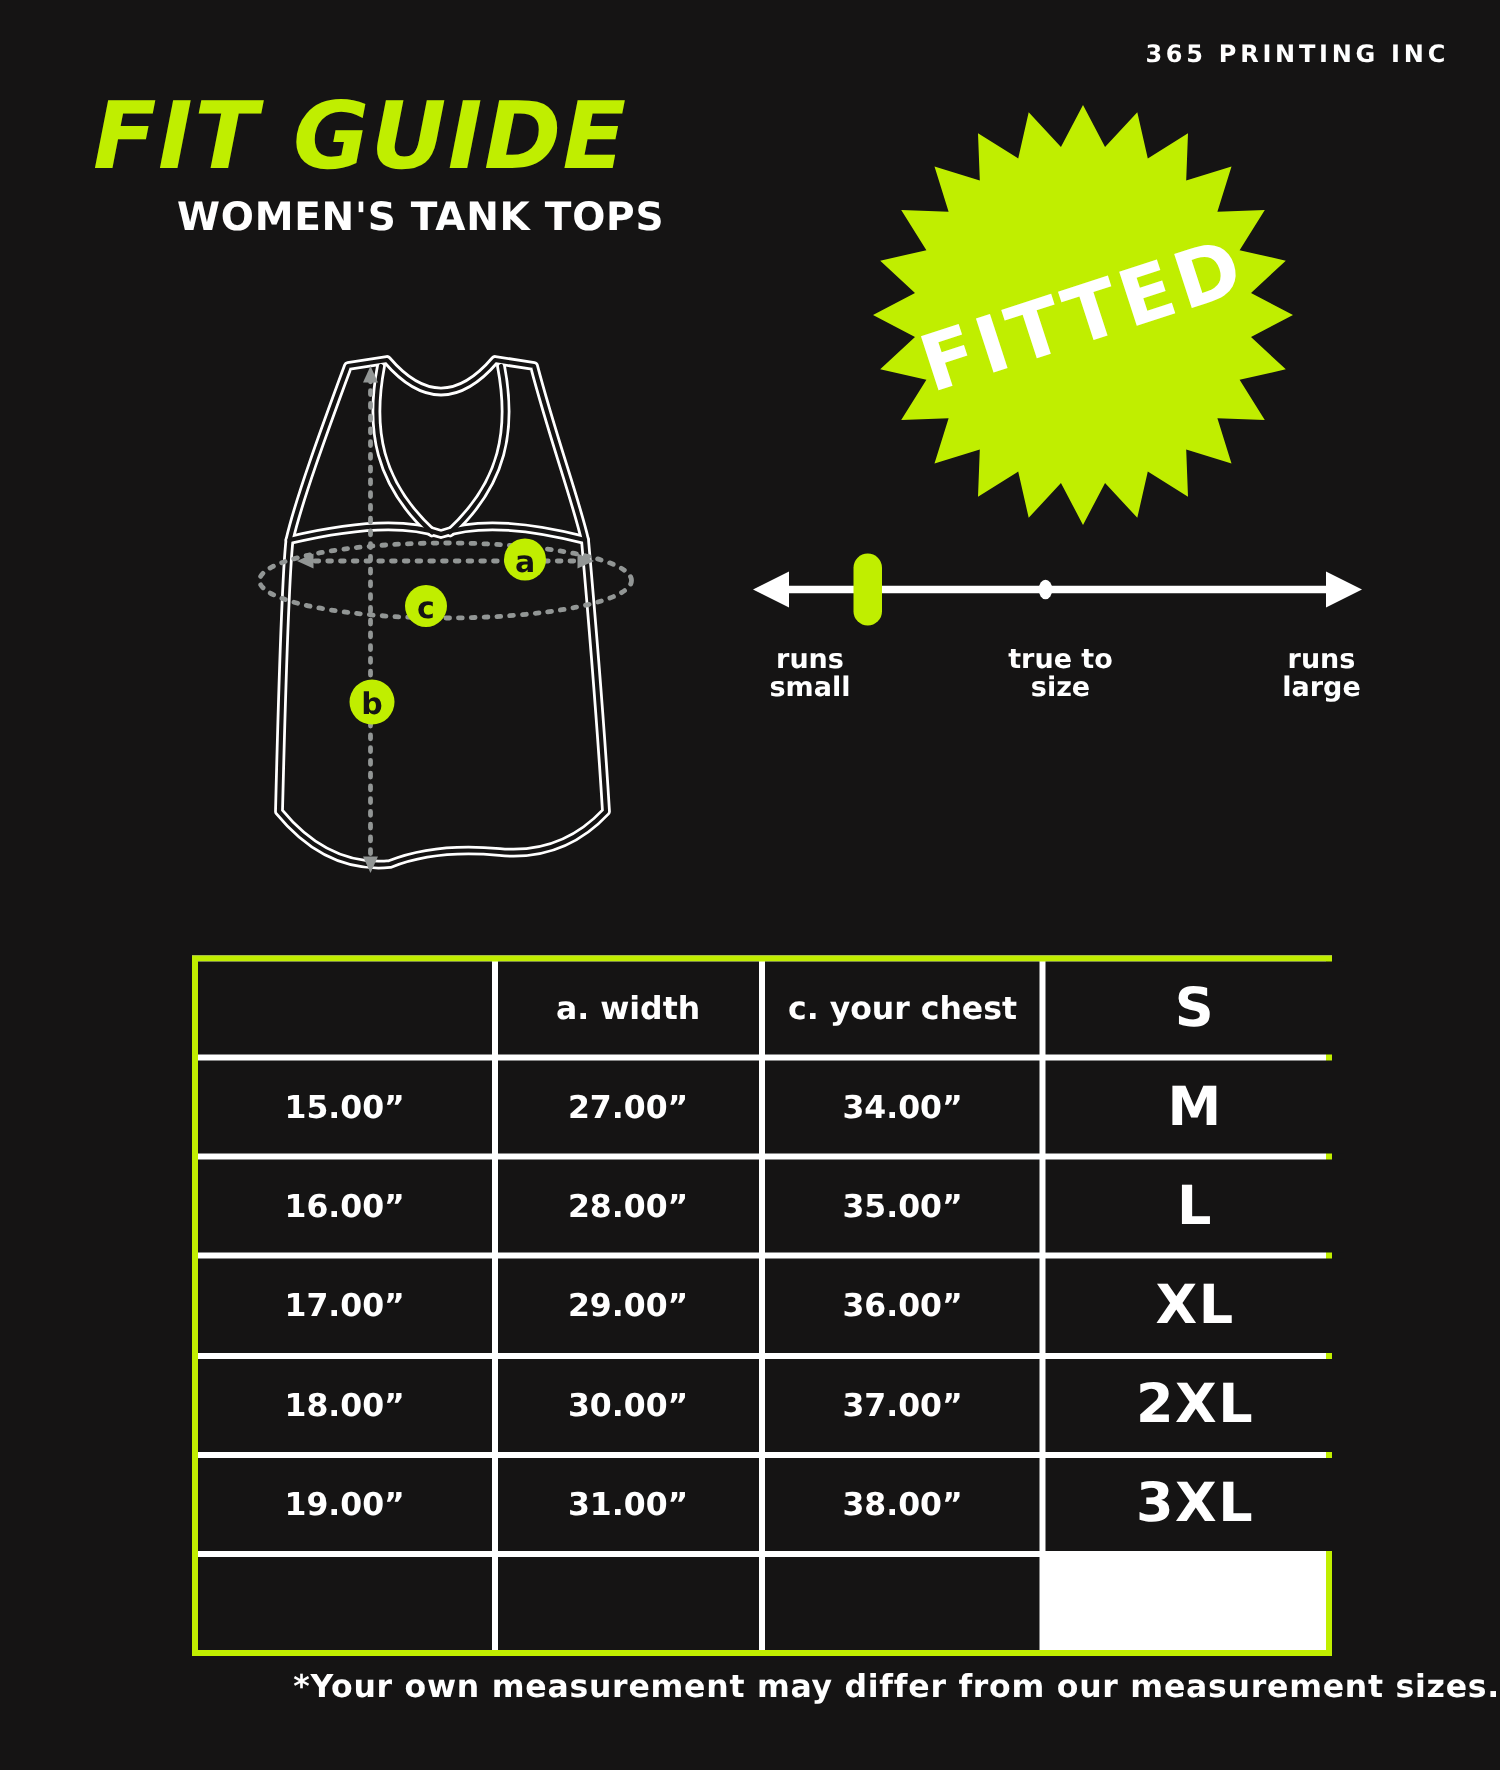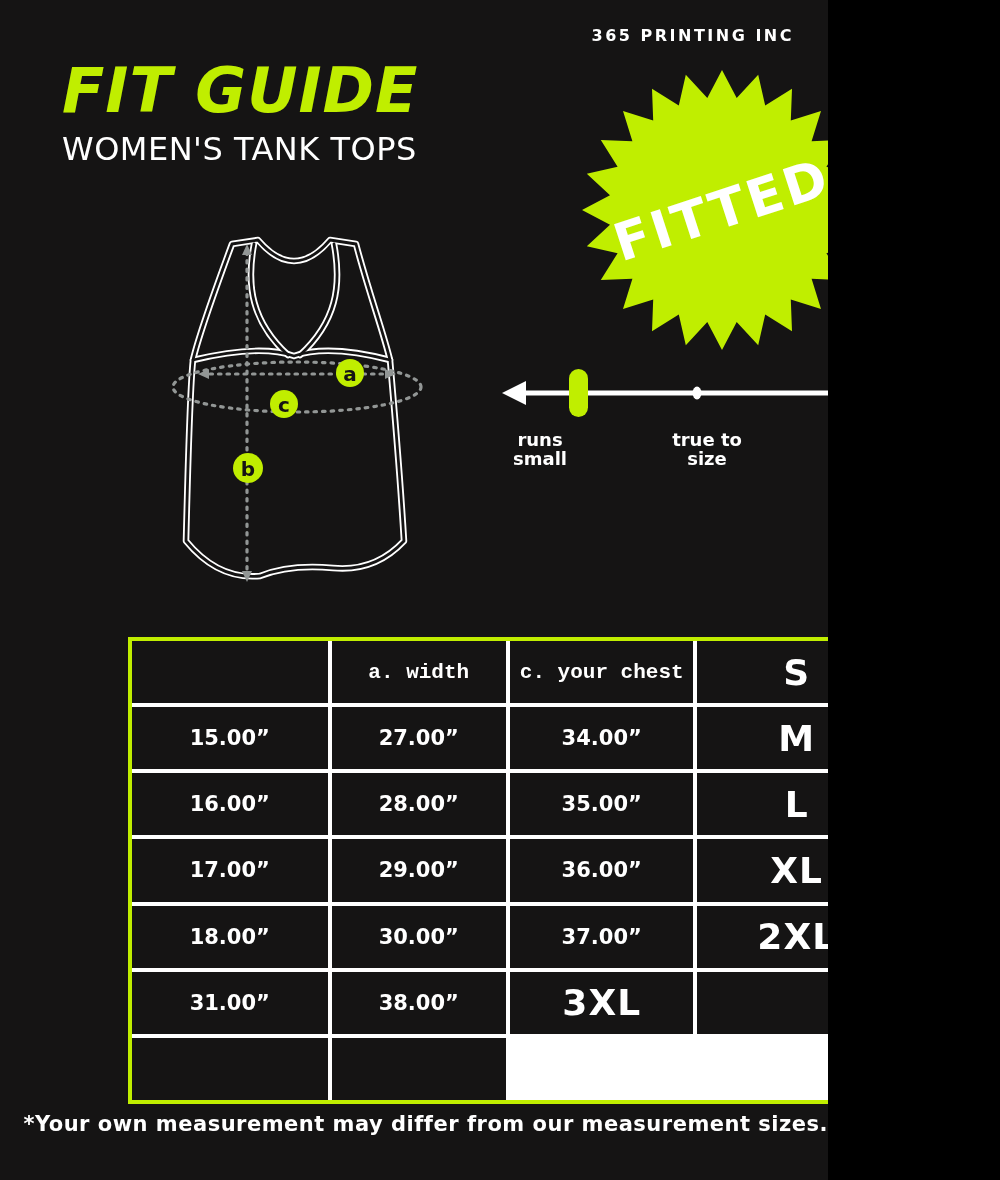--- a/index.html
+++ b/index.html
@@ -1,34 +1,34 @@
 <!DOCTYPE html>
 <html style="--accent: #c0ee00; --bg: #151414;"><head>
 <meta charset="utf-8">
 <style>
   :root { --accent:#c0ee00; --bg:#151414; --white:#ffffff; }
   * { box-sizing:border-box; margin:0; padding:0; }
   body { background:#000; }
   .page {
-    position:relative; width:828px; height:1180px;
+    position:relative; width:1000px; height:1180px;
     background:var(--bg); overflow:hidden;
     font-family:"DejaVu Sans", sans-serif; color:var(--white);
   }
   .brand {
     position:absolute; top:26px; right:34px;
     font-size:16px; font-weight:bold; letter-spacing:2.5px; color:var(--white);
   }
   .title-block { position:absolute; left:62px; top:60px; }
   .title {
     font-size:62px; font-weight:800; color:var(--accent);
     letter-spacing:1px; line-height:1;font-style:italic;
   }
   .subtitle {
-    font-size:32px; font-weight:normal; color:var(--white);
-    letter-spacing:0.5px; margin-top:8px; 
+    font-size:26px; font-weight:bold; color:var(--white);
+    letter-spacing:0.5px; margin-top:8px; margin-left:56px;
   }
   .tank-svg { position:absolute; left:140px; top:228px; }
   .badge-svg { position:absolute; left:572px; top:60px; }
   .badge-text {
     font-family:"DejaVu Sans", sans-serif; font-weight:bold;
     font-size:52px; letter-spacing:3px; fill:var(--white);
   }
   .scale-svg { position:absolute; left:500px; top:358px; }
   .scale-label {
     position:absolute; width:90px; text-align:center;
@@ -43,21 +43,21 @@
     background:var(--white); border:4px solid var(--accent);
     display:grid;
     grid-template-columns:26% 23.2% 24.4% 26.4%;
     grid-template-rows:repeat(7, 1fr);
     gap:4px;
   }
   .cell {
     background:var(--bg); display:flex; align-items:center; justify-content:center;
     color:var(--white); font-weight:bold;
   }
-  .cell.head  { font-size:21px;font-family:Liberation Mono, monospace; }
+  .cell.head  { font-size:21px; }
   .cell.size  { font-size:36px; letter-spacing:1px; }
   .cell.value { font-size:21px; }
 
   .footnote {
     position:absolute; top:1112px; left:0; width:100%;
     text-align:right; font-size:21px; font-weight:bold; color:var(--white);
     letter-spacing:0.5px;
   }
 
   .outline-white path, .outline-white use { stroke:var(--white); stroke-width:6.5; fill:none; stroke-linecap:round; stroke-linejoin:round; }
@@ -178,20 +178,21 @@
     <div class="cell value">17.00”</div>
     <div class="cell value">29.00”</div>
     <div class="cell value">36.00”</div>
 
     <div class="cell size">XL</div>
     <div class="cell value">18.00”</div>
     <div class="cell value">30.00”</div>
     <div class="cell value">37.00”</div>
 
     <div class="cell size">2XL</div>
+    <div class="cell value">19.00”</div>
     <div class="cell value">31.00”</div>
     <div class="cell value">38.00”</div>
 
     <div class="cell size">3XL</div>
     <div class="cell value"></div>
     <div class="cell value"></div>
     <div class="cell value"></div>
   </div>
 
   <div class="footnote">*Your own measurement may differ from our measurement sizes.</div>

